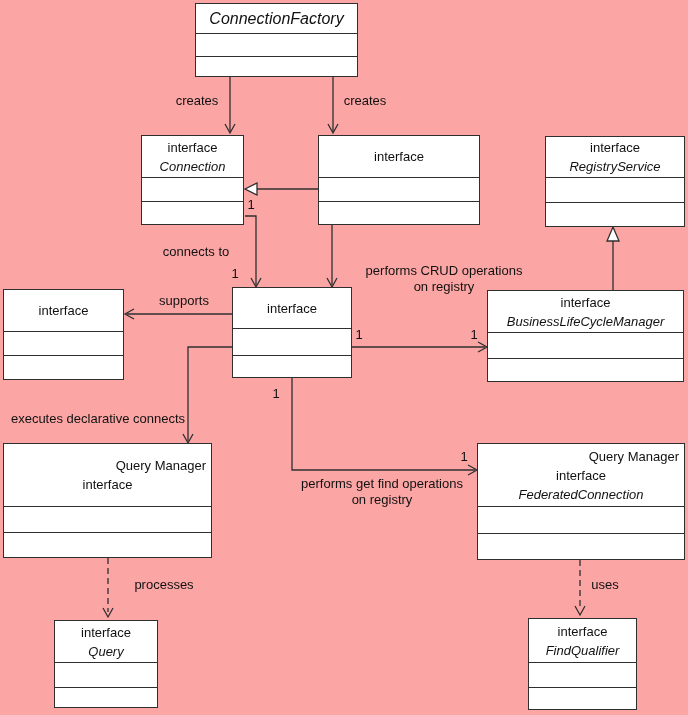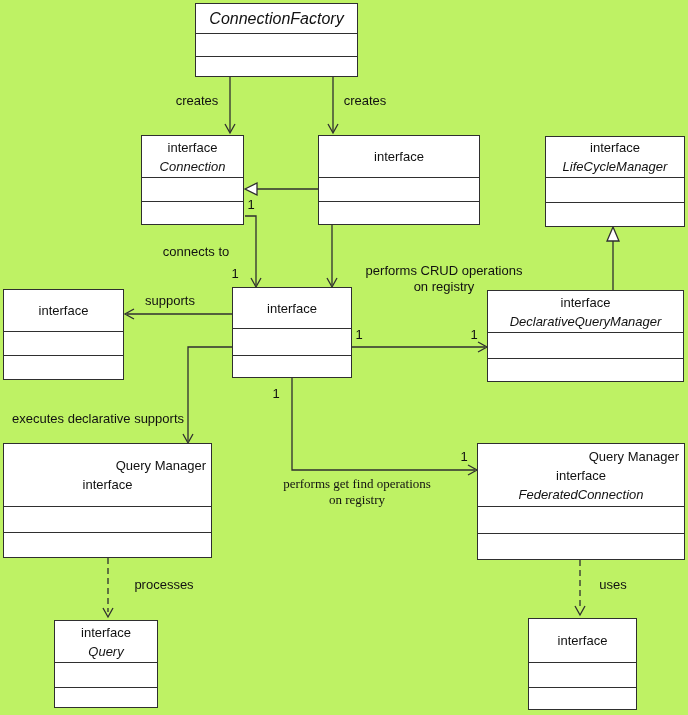--- a/index.html
+++ b/index.html
@@ -1,19 +1,19 @@
 <!DOCTYPE html>
 <html><head>
 <meta charset="utf-8">
 <style>
   html,body{margin:0;padding:0;background:#ffffff;}
   #canvas{
     position:relative;
     width:688px;height:715px;
-    background:#bef264;
+    background:#fca5a5;
     font-family:"Liberation Sans","DejaVu Sans",sans-serif;
     color:#111;
     overflow:hidden;
   }
   #wires{position:absolute;left:0;top:0;width:688px;height:715px;}
   .cls{
     position:absolute;
     background:#fff;
     border:1px solid #2f2f2f;
     box-sizing:border-box;
@@ -123,21 +123,21 @@
     <div class="hdr" style="height:42px;">
       <div>interface</div>
     </div>
     <div class="mid" style="height:24px;"></div>
     <div class="bot"></div>
   </div>
 
   <div class="cls" style="left:545px;top:136px;width:140px;height:91px;">
     <div class="hdr" style="height:41px;">
       <div>interface</div>
-      <div class="nm">LifeCycleManager</div>
+      <div class="nm">RegistryService</div>
     </div>
     <div class="mid" style="height:25px;"></div>
     <div class="bot"></div>
   </div>
 
   <div class="cls" style="left:3px;top:289px;width:121px;height:91px;">
     <div class="hdr" style="height:42px;">
       <div>interface</div>
     </div>
     <div class="mid" style="height:24px;"></div>
@@ -148,21 +148,21 @@
     <div class="hdr" style="height:41px;">
       <div>interface</div>
     </div>
     <div class="mid" style="height:27px;"></div>
     <div class="bot"></div>
   </div>
 
   <div class="cls" style="left:487px;top:290px;width:197px;height:92px;">
     <div class="hdr" style="height:42px;">
       <div>interface</div>
-      <div class="nm">DeclarativeQueryManager</div>
+      <div class="nm">BusinessLifeCycleManager</div>
     </div>
     <div class="mid" style="height:26px;"></div>
     <div class="bot"></div>
   </div>
 
   <div class="cls" style="left:3px;top:443px;width:209px;height:115px;">
     <div class="hdr" style="height:63px;">
       <div class="role">Query Manager</div>
       <div>interface</div>
     </div>
@@ -185,40 +185,41 @@
       <div>interface</div>
       <div class="nm">Query</div>
     </div>
     <div class="mid" style="height:25px;"></div>
     <div class="bot"></div>
   </div>
 
   <div class="cls" style="left:528px;top:618px;width:109px;height:92px;">
     <div class="hdr" style="height:44px;">
       <div>interface</div>
+      <div class="nm">FindQualifier</div>
     </div>
     <div class="mid" style="height:25px;"></div>
     <div class="bot"></div>
   </div>
 
   <div class="lbl" style="left:197px;top:93px;">creates</div>
   <div class="lbl" style="left:365px;top:93px;">creates</div>
   <div class="lbl" style="left:196px;top:244px;">connects to</div>
-  <div class="lbl" style="left:170px;top:293px;">supports</div>
+  <div class="lbl" style="left:184px;top:293px;">supports</div>
   <div class="lbl2" style="left:444px;top:263px;text-align:center;">
     <div>performs CRUD operations</div>
     <div>on registry</div>
   </div>
-  <div class="lbl" style="left:98px;top:411px;">executes declarative supports</div>
-  <div class="lbl2" style="left:357px;top:476px;font-family:Liberation Serif, serif;">
+  <div class="lbl" style="left:98px;top:411px;">executes declarative connects</div>
+  <div class="lbl2" style="left:382px;top:476px;">
     <div>performs get find operations</div>
     <div>on registry</div>
   </div>
   <div class="lbl" style="left:151px;top:577px;margin-left:13px;">processes</div>
-  <div class="lbl" style="left:605px;top:577px;margin-left:8px;">uses</div>
+  <div class="lbl" style="left:605px;top:577px;">uses</div>
 
   <div class="mult" style="left:251px;top:204px;">1</div>
   <div class="mult" style="left:235px;top:273px;">1</div>
   <div class="mult" style="left:359px;top:334px;">1</div>
   <div class="mult" style="left:474px;top:334px;">1</div>
   <div class="mult" style="left:276px;top:393px;">1</div>
   <div class="mult" style="left:464px;top:456px;">1</div>
 
 </div>
 

